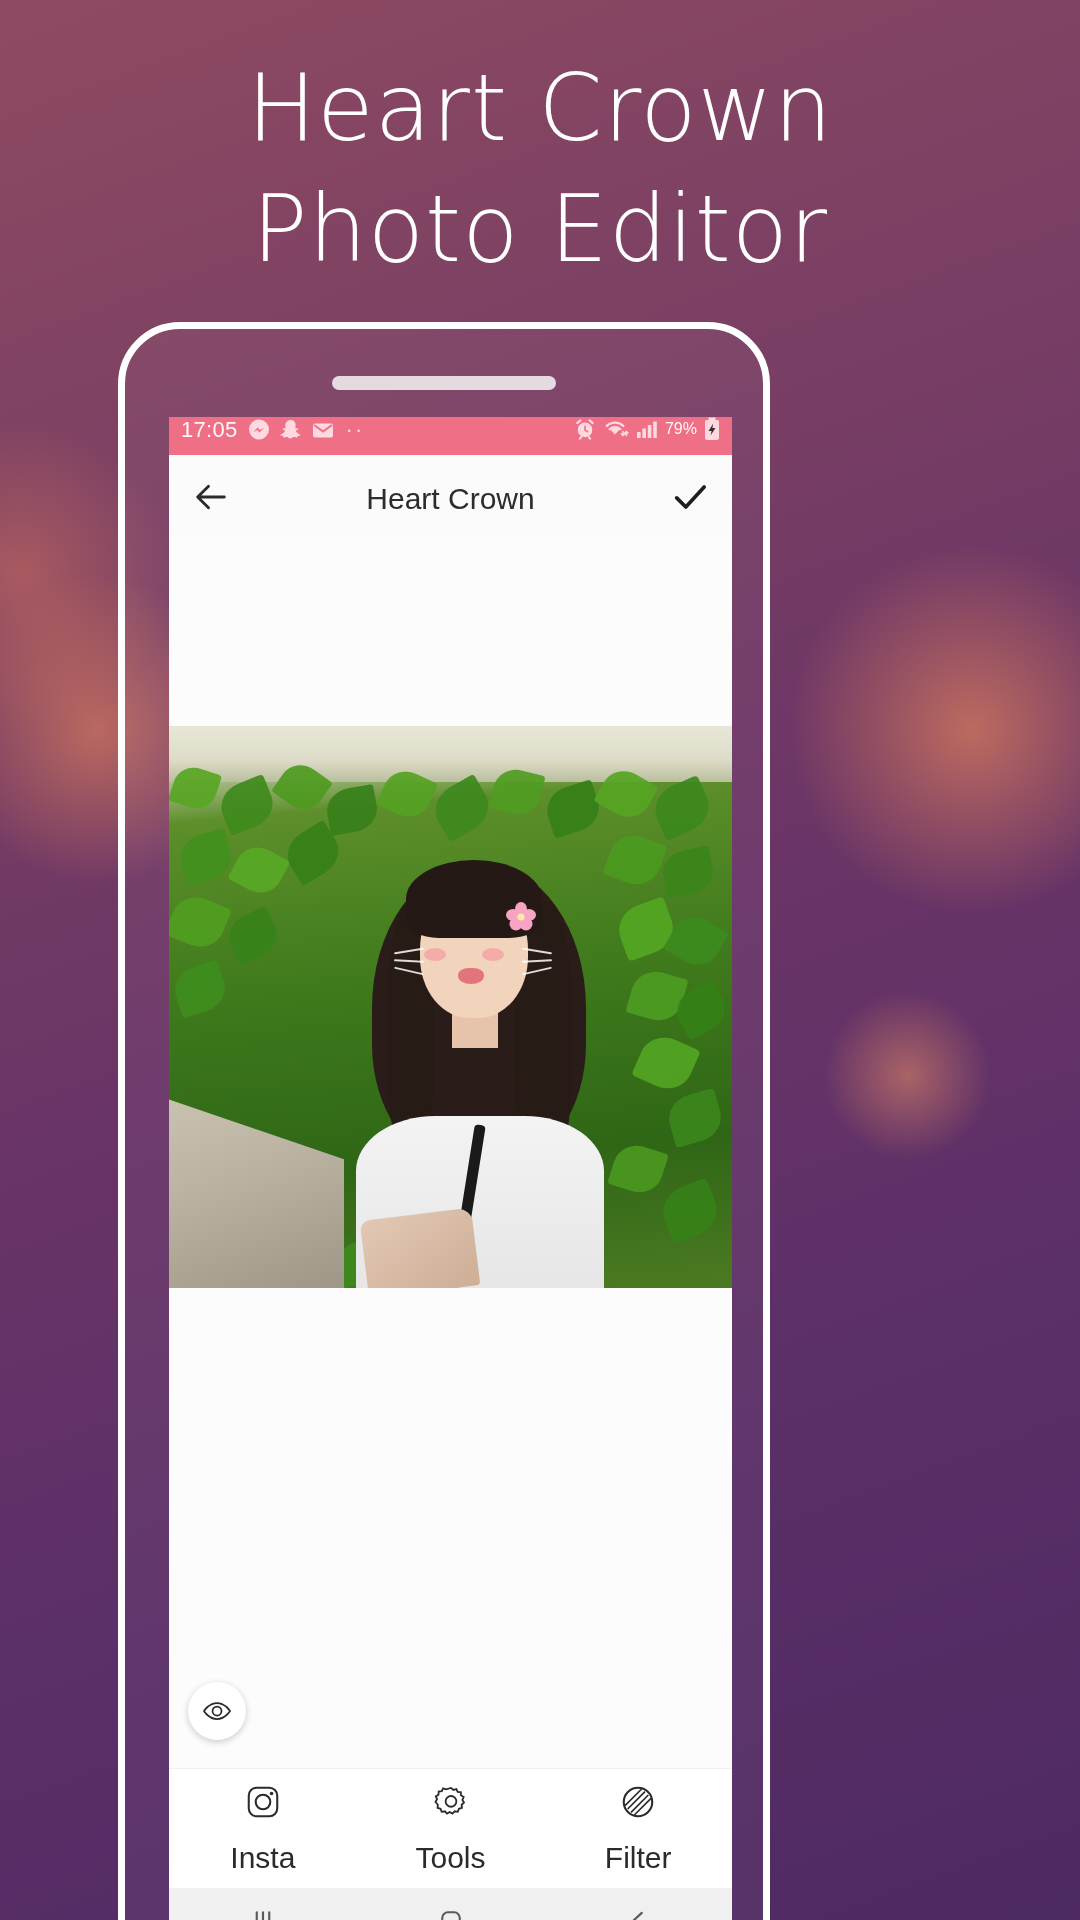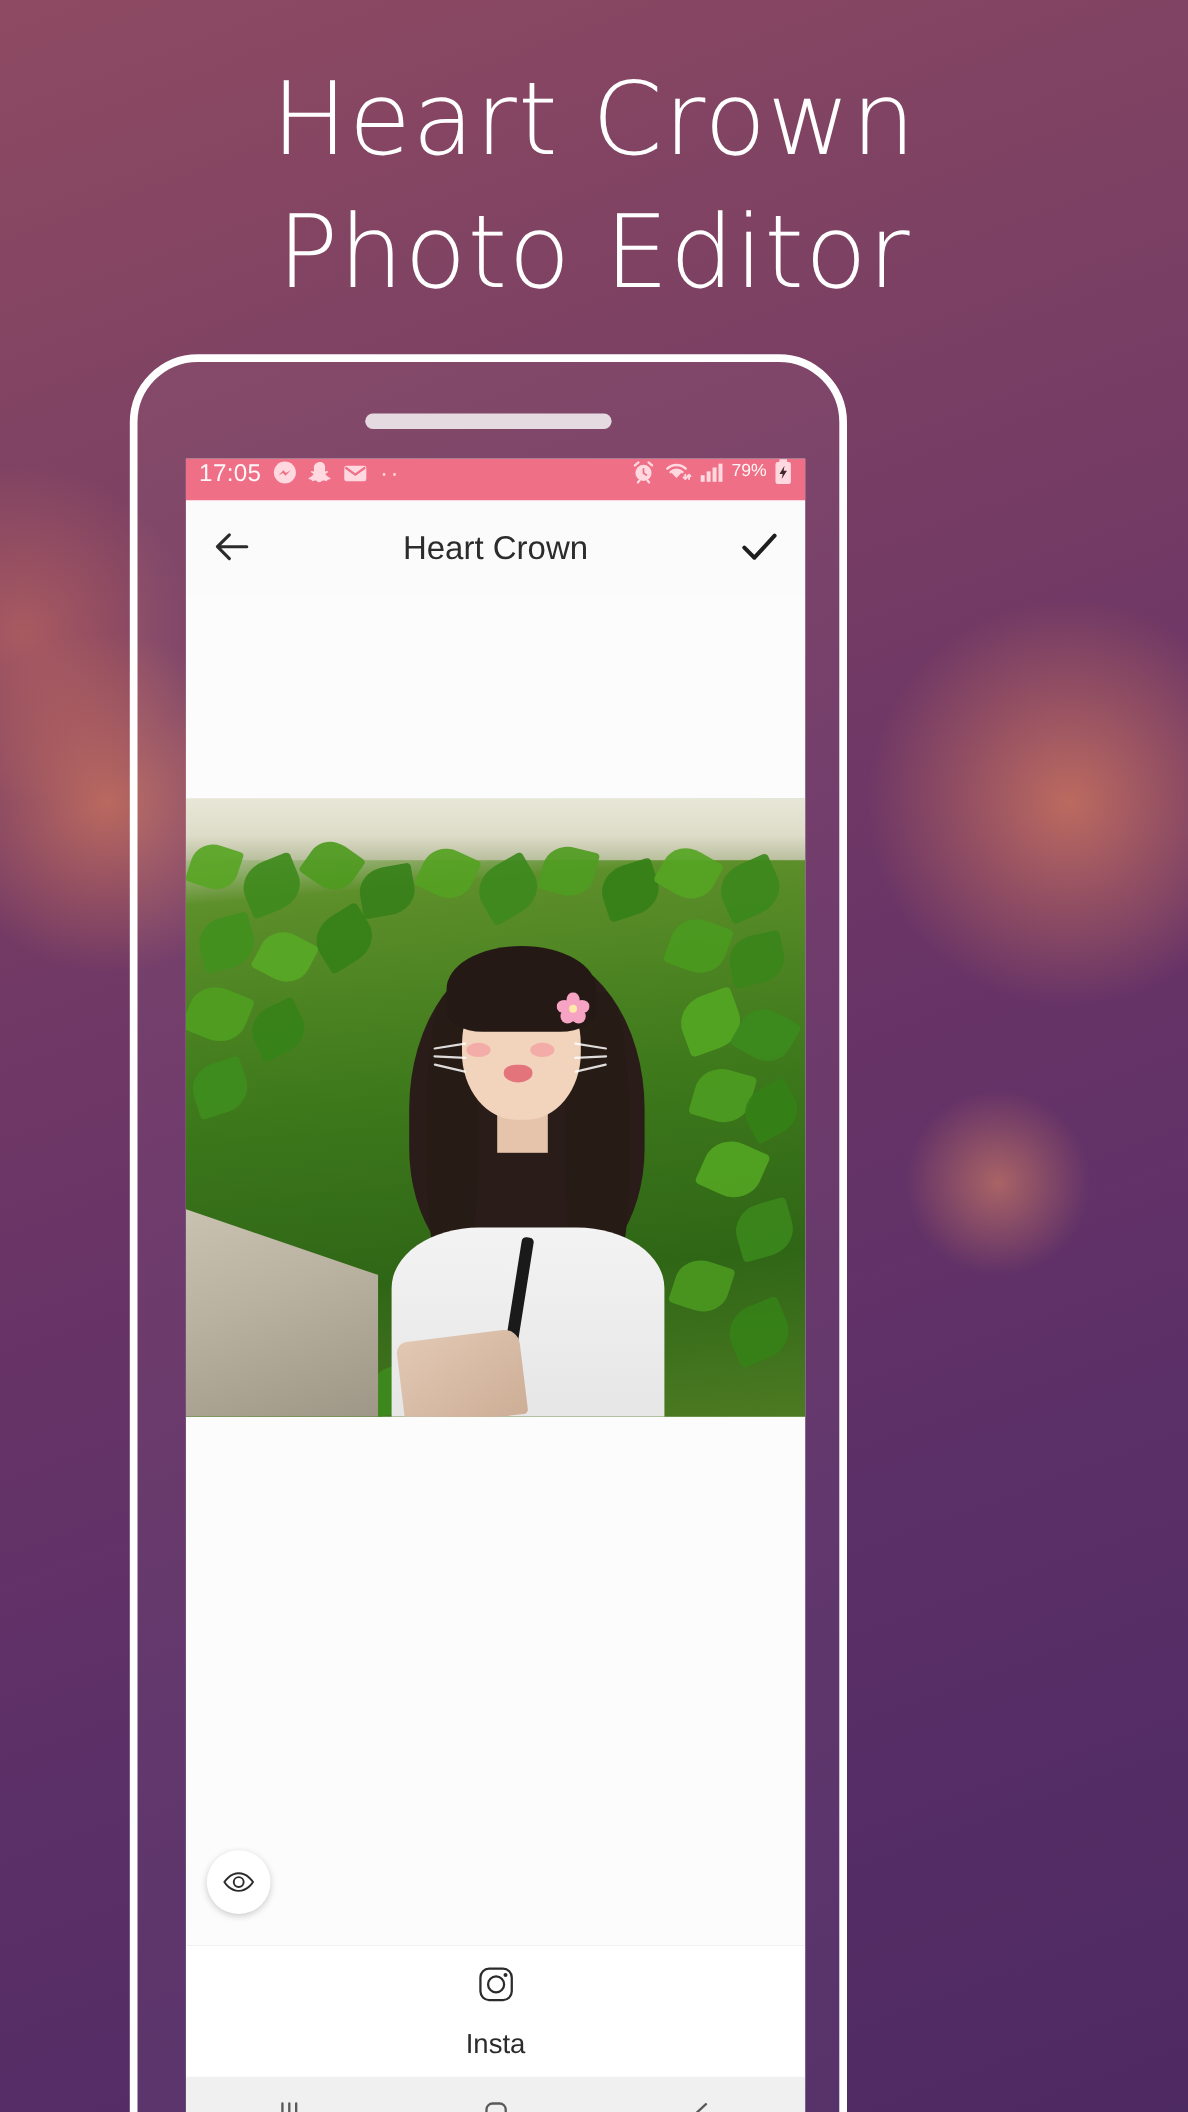--- a/index.html
+++ b/index.html
@@ -143,21 +143,21 @@
     display:flex; align-items:center; justify-content:center; cursor:pointer;
   }
 
   
   .tabs {
     height:120px; background:#ffffff;
     display:flex; align-items:center;
     border-top:1px solid #f0f0f0;
   }
   .tab { flex:1; display:flex; flex-direction:column; align-items:center; gap:16px; cursor:pointer; }
-  .tab-label { font-size:25px; color:#2b2b2b; }
+  .tab-label { font-size:30px; color:#2b2b2b; }
 
   
   .navbar {
     height:65px; background:#f0f0f0;
     display:flex; align-items:center;
   }
   .nav-btn { flex:1; display:flex; align-items:center; justify-content:center; cursor:pointer; }
 </style>
 </head>
 <body>
@@ -326,20 +326,38 @@
       <div class="tab">
         <span>
           <svg width="38" height="38" viewBox="0 0 24 24">
               <rect x="3" y="3" width="18" height="18" rx="5" fill="none" stroke="#2b2b2b" stroke-width="1.3"></rect>
               <circle cx="12" cy="12" r="4.6" fill="none" stroke="#2b2b2b" stroke-width="1.3"></circle>
               <circle cx="17.4" cy="6.6" r="1.15" fill="#2b2b2b"></circle>
             </svg>
         </span>
         <span class="tab-label">Insta</span>
       </div>
+      <div class="tab">
+        <span>
+          <svg width="38" height="38" viewBox="0 0 24 24">
+              <path d="M12 3.1l1.5 1.3 1.9-.6.8 1.8 2 .2.1 2 1.7 1.1-.8 1.8 1 1.7-1.5 1.3.2 2-1.9.6-.7 1.9-2-.3-1.4 1.4-1.7-1-1.7 1-1.4-1.4-2 .3-.7-1.9-1.9-.6.2-2L2.2 12l1-1.7-.8-1.8L4.1 7.4l.1-2 2-.2.8-1.8 1.9.6z" fill="none" stroke="#2b2b2b" stroke-width="1.15"></path>
+              <circle cx="12" cy="11.6" r="3.4" fill="none" stroke="#2b2b2b" stroke-width="1.15"></circle>
+            </svg>
+        </span>
+        <span class="tab-label">Tools</span>
+      </div>
+      <div class="tab">
+        <span>
+          <svg width="38" height="38" viewBox="0 0 24 24">
+            <circle cx="12" cy="12" r="9" fill="none" stroke="#2b2b2b" stroke-width="1.3"></circle>
+            <path d="M5.5 16.4L16.4 5.5M7.6 18.5L18.5 7.6M9.7 20.2L20.2 9.7M3.8 14.3L14.3 3.8" stroke="#2b2b2b" stroke-width="1.05"></path>
+          </svg>
+        </span>
+        <span class="tab-label">Filter</span>
+      </div>
     </div>
 
     <div class="navbar">
       <div class="nav-btn">
         <svg width="30" height="30" viewBox="0 0 24 24">
             <path d="M7 5v14M12 5v14M17 5v14" stroke="#5a5a5a" stroke-width="1.7" stroke-linecap="round"></path>
           </svg>
       </div>
       <div class="nav-btn">
         <svg width="30" height="30" viewBox="0 0 24 24">

